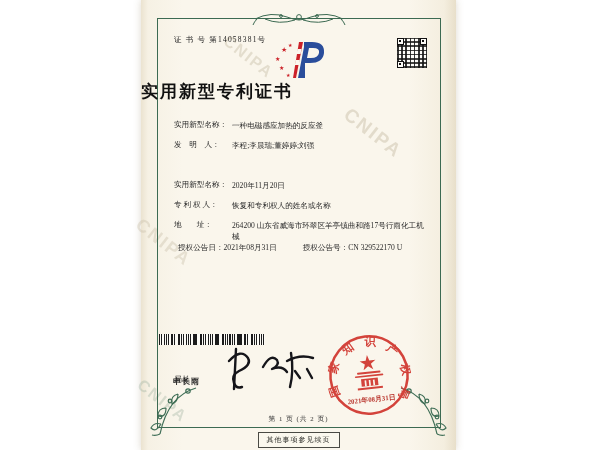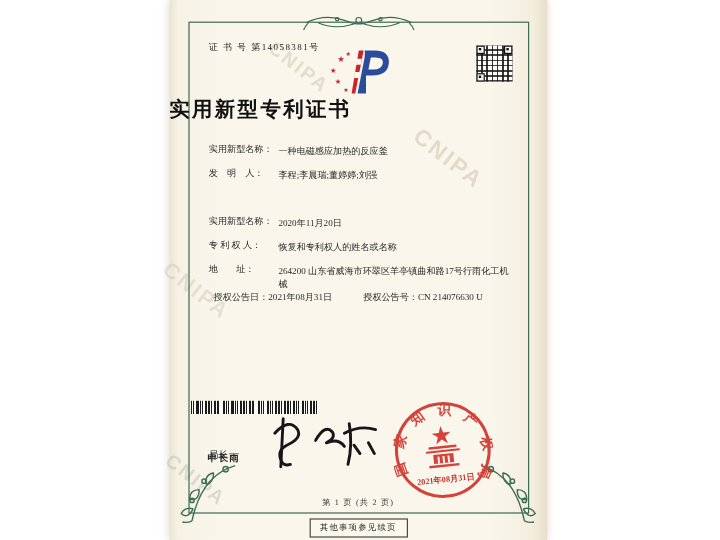--- a/index.html
+++ b/index.html
@@ -141,21 +141,21 @@
       <span class="val">264200 山东省威海市环翠区羊亭镇曲和路17号行雨化工机械</span>
     </div>
 
     <div class="grant-row">
       <span class="pair">
         <span>授权公告日：</span>
         <span>2021年08月31日</span>
       </span>
       <span class="pair">
         <span>授权公告号：</span>
-        <span>CN 214076630 U</span>
+        <span>CN 329522170 U</span>
       </span>
     </div>
 
 
     <div class="barcode"></div>
 
     <div class="director-lbl">局长</div>
     <div class="director-name">申长雨</div>
 
     <svg class="signature" viewBox="0 0 102 52">

